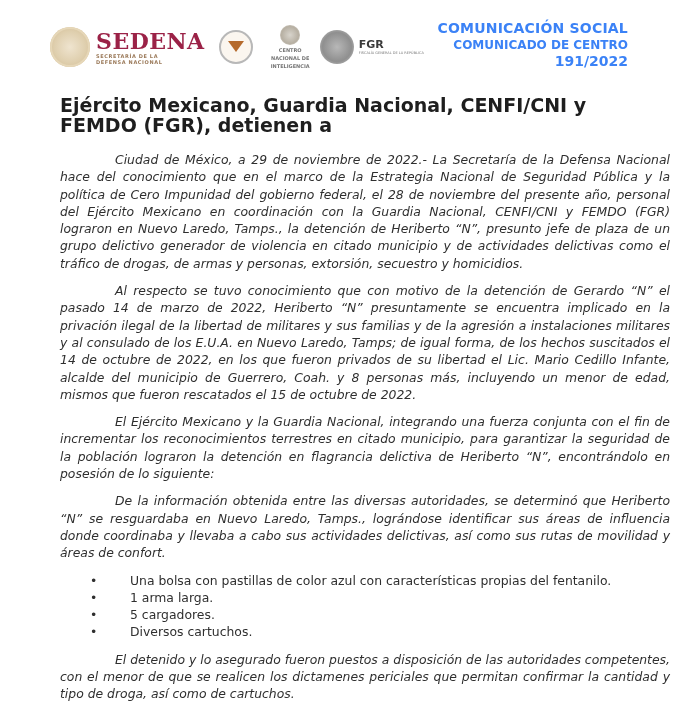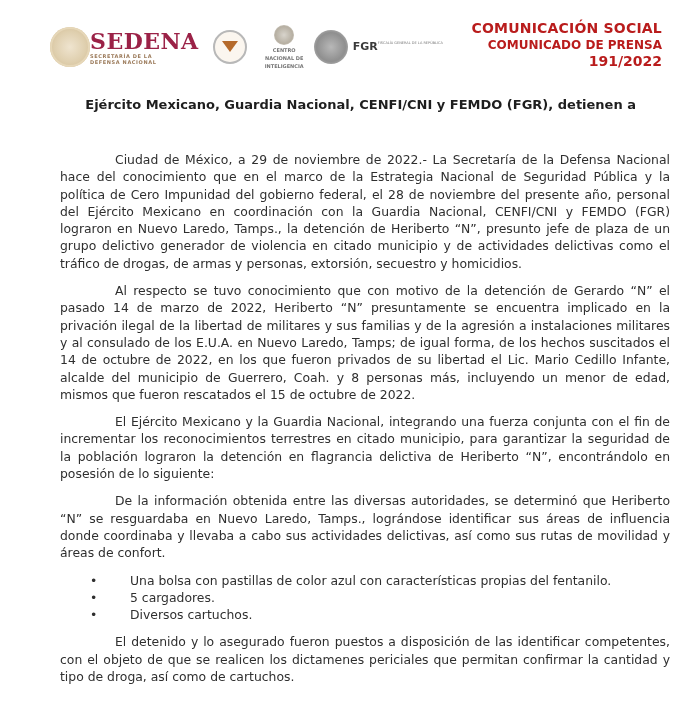--- a/index.html
+++ b/index.html
@@ -1,38 +1,38 @@
 <!DOCTYPE html>
 <html><head>
 <meta charset="utf-8">
 <style>
   html, body { margin:0; padding:0; background:#ffffff; }
   body { width:696px; height:706px; overflow:hidden; position:relative; font-family:"DejaVu Sans", sans-serif; color:#2a2a2a; }
   .header { position:absolute; left:0; top:0; width:696px; height:80px; }
   .logos { position:absolute; left:50px; top:22px; height:50px; display:flex; align-items:center; }
   .seal { width:40px; height:40px; border-radius:50%; background:radial-gradient(circle at 50% 50%, #efe4cf 0%, #dfcfae 55%, #cdb68c 100%); box-shadow: inset 0 0 0 2px #e6d7b8; }
-  .sedena-block { display:flex; flex-direction:column; }
+  .sedena-block { margin-left:6px; display:flex; flex-direction:column; }
   .sedena-word { font-family:"DejaVu Serif", serif; font-weight:bold; font-size:22px; color:#9b2247; letter-spacing:0.5px; line-height:24px; }
   .sedena-sub { font-size:5px; color:#9b7a5a; letter-spacing:0.6px; line-height:6px; font-weight:bold; }
   .gn-seal { margin-left:14px; width:30px; height:30px; border-radius:50%; border:2px solid #b8b8b8; background:#fbf6ef; position:relative; }
   .gn-seal::after { content:""; position:absolute; left:7px; top:9px; width:0; height:0; border-left:8px solid transparent; border-right:8px solid transparent; border-top:11px solid #b56a2c; }
   .cni-block { margin-left:18px; display:flex; flex-direction:column; align-items:center; }
   .cni-seal { width:20px; height:20px; border-radius:50%; background:radial-gradient(circle, #d8d4cc 0%, #b7b0a3 60%, #e5e1da 100%); }
   .cni-text { font-size:5px; font-weight:bold; color:#777; text-align:center; line-height:6px; margin-top:2px; }
   .fgr-seal { margin-left:10px; width:34px; height:34px; border-radius:50%; background:radial-gradient(circle, #b8b8b8 0%, #8f8f8f 60%, #d4d4d4 100%); }
-  .fgr-block { margin-left:5px; display:flex; flex-direction:row; }
+  .fgr-block { margin-left:5px; display:flex; flex-direction:column; }
   .fgr-word { font-weight:bold; font-size:11px; color:#3a3a3a; line-height:12px; }
   .fgr-sub { font-size:3.5px; color:#777; line-height:4px; }
-  .comm { position:absolute; right:34px; top:19px; text-align:right; font-family:"DejaVu Sans", sans-serif; font-weight:bold; color:#b91c1c; }
+  .comm { position:absolute; right:68px; top:19px; text-align:right; font-family:"DejaVu Sans", sans-serif; font-weight:bold; color:#3b82f6; }
   .comm .l1 { font-size:14px; line-height:18px; letter-spacing:0.2px; }
   .comm .l2 { font-size:12px; line-height:16px; }
   .comm .l3 { font-size:14px; line-height:16px; }
-  .title { position:absolute; left:60px; top:95px; width:576px; text-align:right; font-weight:bold; font-size:13px; line-height:20px; color:#1e1e1e; }
+  .title { position:absolute; left:60px; top:95px; width:576px; text-align:left; font-weight:bold; font-size:19px; line-height:20px; color:#1e1e1e; }
   .body { position:absolute; left:60px; top:151px; width:611px; font-size:12.4px; line-height:17.3px; color:#2f2f2f; }
-  .body p { margin:0 1px 10px 0; text-align:justify; text-indent:55px; }
+  .body p { margin:0 1px 10px 0; text-align:justify; text-indent:55px;font-style:italic; }
   .body ul { margin:0 0 10px 0; padding-left:70px; list-style:none; }
   .body li { position:relative; line-height:17.3px; }
   .body li::before { content:"•"; position:absolute; left:-40px; color:#2f2f2f; }
 </style>
 </head>
 <body>
 
 <div class="header">
   <div class="logos">
     <div class="seal"></div>
@@ -50,33 +50,34 @@
     </div>
     <div class="fgr-seal"></div>
     <div class="fgr-block">
       <span class="fgr-word">FGR</span>
       <span class="fgr-sub">FISCALÍA GENERAL DE LA REPÚBLICA</span>
     </div>
   </div>
 
   <div class="comm">
     <div class="l1">COMUNICACIÓN SOCIAL</div>
-    <div class="l2">COMUNICADO DE PRENSA</div>
+    <div class="l2">COMUNICADO DE CENTRO</div>
     <div class="l3">191/2022</div>
   </div>
 </div>
 
 <div class="title">
   <div>Ejército Mexicano, Guardia Nacional, CENFI/CNI y FEMDO (FGR), detienen a</div>
 </div>
 
 <div class="body">
   <p>Ciudad de México, a 29 de noviembre de 2022.- La Secretaría de la Defensa Nacional hace del conocimiento que en el marco de la Estrategia Nacional de Seguridad Pública y la política de Cero Impunidad del gobierno federal, el 28 de noviembre del presente año, personal del Ejército Mexicano en coordinación con la Guardia Nacional, CENFI/CNI y FEMDO (FGR) lograron en Nuevo Laredo, Tamps., la detención de Heriberto “N”, presunto jefe de plaza de un grupo delictivo generador de violencia en citado municipio y de actividades delictivas como el tráfico de drogas, de armas y personas, extorsión, secuestro y homicidios.</p>
   <p>Al respecto se tuvo conocimiento que con motivo de la detención de Gerardo “N” el pasado 14 de marzo de 2022, Heriberto “N” presuntamente se encuentra implicado en la privación ilegal de la libertad de militares y sus familias y de la agresión a instalaciones militares y al consulado de los E.U.A. en Nuevo Laredo, Tamps; de igual forma,  de los hechos suscitados el 14 de octubre de 2022, en los que fueron privados de su libertad el Lic. Mario Cedillo Infante, alcalde del municipio de Guerrero, Coah. y 8 personas más, incluyendo un menor de edad, mismos que fueron rescatados el 15 de octubre de 2022.</p>
   <p>El Ejército Mexicano y la Guardia Nacional, integrando una fuerza conjunta con el fin de incrementar los reconocimientos terrestres en citado municipio, para garantizar la seguridad de la población lograron la detención en flagrancia delictiva de Heriberto “N”, encontrándolo en posesión de lo siguiente:</p>
   <p>De la información obtenida entre las diversas autoridades, se determinó que Heriberto “N” se resguardaba en Nuevo Laredo, Tamps., lográndose identificar sus áreas de influencia donde coordinaba y llevaba a cabo sus actividades delictivas, así como sus rutas de movilidad y áreas de confort.</p>
   <ul>
     <li>Una bolsa con pastillas de color azul con características propias del fentanilo.</li>
+    <li>1 arma larga.</li>
     <li>5 cargadores.</li>
     <li>Diversos cartuchos.</li>
   </ul>
-  <p>El detenido y lo asegurado fueron puestos a disposición de las identificar competentes, con el objeto de que se realicen los dictamenes periciales que permitan confirmar la cantidad y tipo de droga, así como de cartuchos.</p>
+  <p>El detenido y lo asegurado fueron puestos a disposición de las autoridades competentes, con el menor de que se realicen los dictamenes periciales que permitan confirmar la cantidad y tipo de droga, así como de cartuchos.</p>
 </div>
 
 </body></html>

